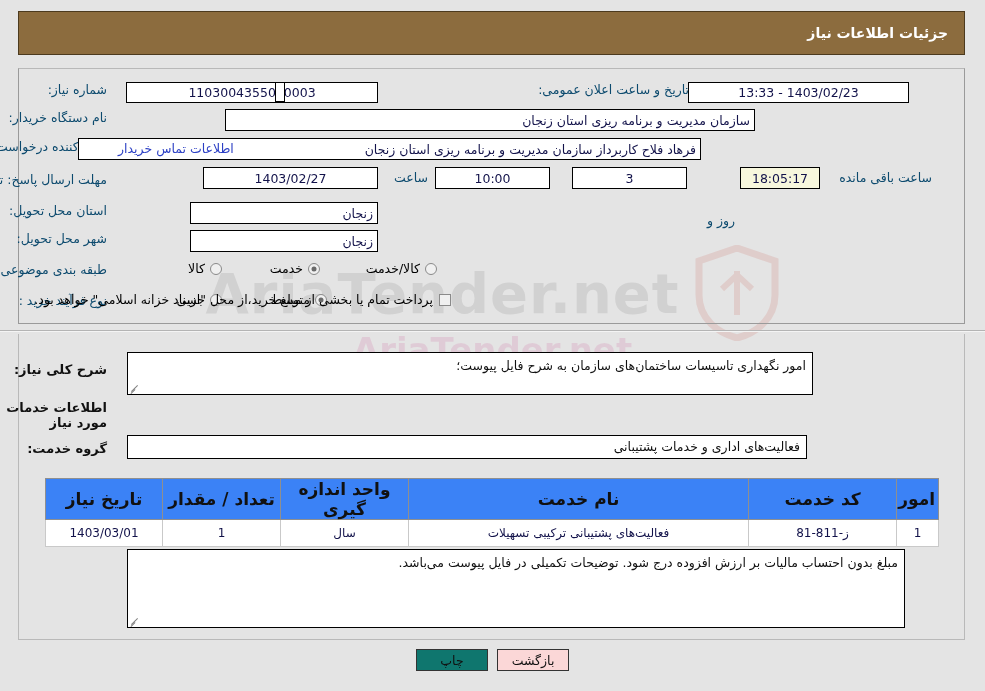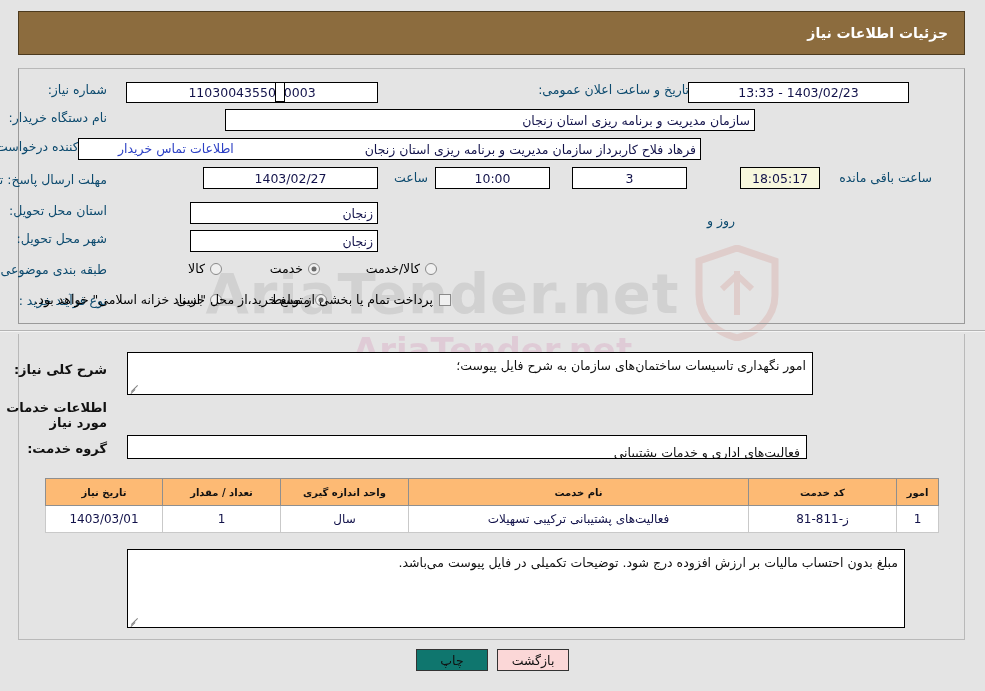--- a/index.html
+++ b/index.html
@@ -194,28 +194,28 @@
 
   
   table.items {
     position: absolute;
     border-collapse: collapse;
     font-size: 12px;
     background: #fff;
     table-layout: fixed;
   }
   table.items th {
-    background: #fdba74;
+    background: #3b82f6;
     border: 1px solid #8f8f8f;
     color: #111;
     font-weight: bold;
     height: 26px;
     padding: 0 3px;
     text-align: center;
-    font-size: 10px;
+    font-size: 17px;
   }
   table.items td {
     border: 1px solid #c9c9c9;
     height: 26px;
     padding: 0 3px;
     text-align: center;
     color: #12124a;
     background: #fff;
     font-size: 12px;
   }
@@ -378,21 +378,21 @@
 
   <span class="section-head" style="position:absolute; top:362px; right:878px;">شرح کلی نیاز:</span>
   <div class="bigbox" style="position:absolute; top:352px; right:172px; width:686px; height:43px;">
     <span>امور نگهداری تاسیسات ساختمان‌های سازمان به شرح فایل پیوست؛</span>
     <span class="grip"></span>
   </div>
 
   <span class="section-head" style="position:absolute; top:400px; right:878px;">اطلاعات خدمات مورد نیاز</span>
 
   <span class="section-head" style="position:absolute; top:441px; right:878px;">گروه خدمت:</span>
-  <div class="bigbox" style="position:absolute; top:435px; right:178px; width:680px; height:24px; padding:8px 6px;">
+  <div class="bigbox" style="position:absolute; top:435px; right:178px; width:680px; height:24px; padding:2px 6px;">
     <span>فعالیت‌های اداری و خدمات پشتیبانی</span>
   </div>
 
   <table class="items" style="top:478px; right:46px; width:893px;">
     <colgroup>
       <col style="width:42px">
       <col style="width:148px">
       <col style="width:340px">
       <col style="width:128px">
       <col style="width:118px">

